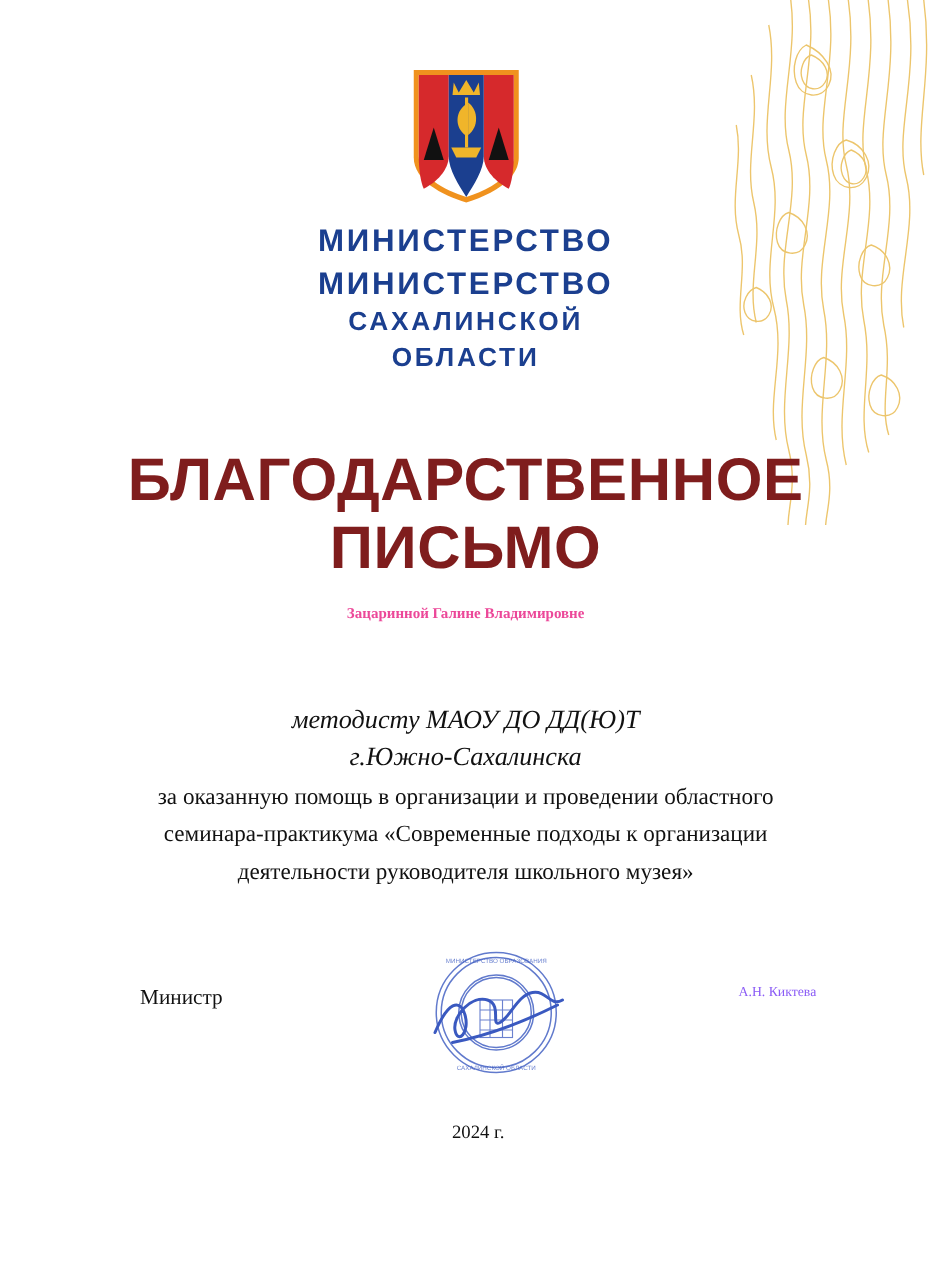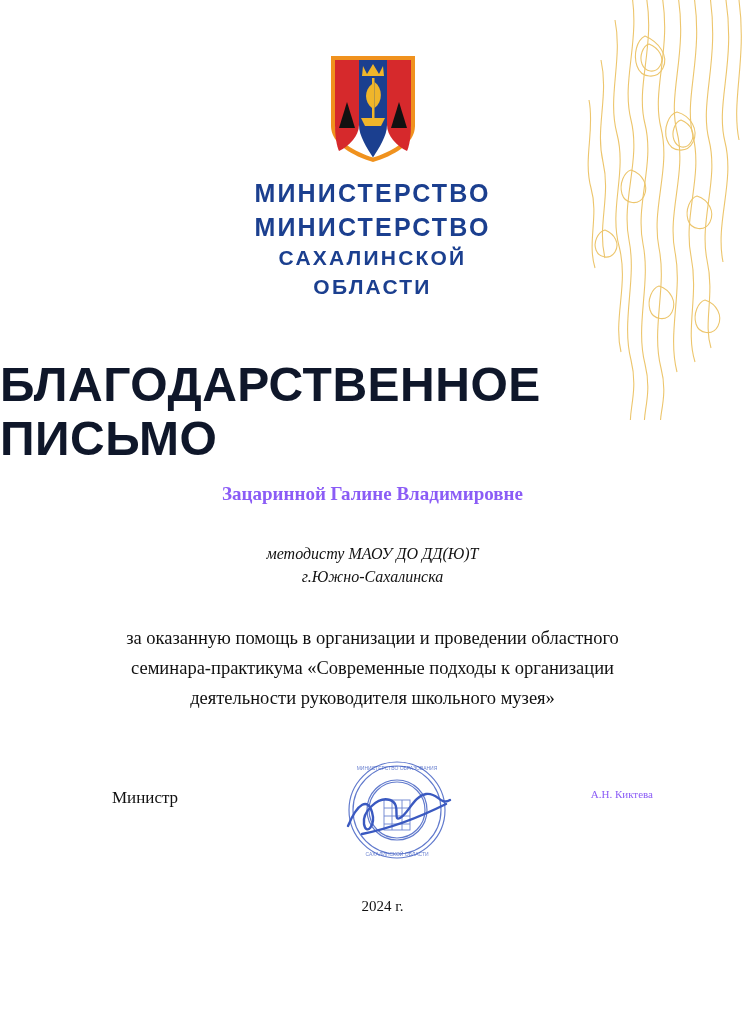--- a/index.html
+++ b/index.html
@@ -61,51 +61,51 @@
   .ministry-lines .l2 { font-size: 25px; }
   .ministry-lines .l3 { font-size: 21px; }
   .ministry-lines .l4 { font-size: 21px; }
 
   
   .title {
     position: absolute;
     top: 358px;
     left: 0;
     right: 0;
-    text-align: left;
-    color: #0f172a;
+    text-align: center;
+    color: #7f1d1d;
     font-family: "Liberation Sans", sans-serif;
     font-weight: bold;
     font-size: 48px;
     line-height: 1.12;
     letter-spacing: 0.5px;
   }
 
   
   .recipient {
     position: absolute;
     top: 483px;
     left: 0;
     right: 0;
     text-align: center;
-    color: #8b5cf6;
+    color: #ec4899;
     font-family: "Liberation Serif", serif;
     font-weight: bold;
-    font-size: 19px;
+    font-size: 12px;
   }
 
   .role {
     position: absolute;
-    top: 543px;
+    top: 561px;
     left: 0;
     right: 0;
     text-align: center;
     color: #111111;
     font-style: italic;
-    font-size: 16px;
+    font-size: 21px;
     line-height: 1.42;
   }
 
   .body-text {
     position: absolute;
     top: 624px;
     left: 72px;
     right: 72px;
     text-align: center;
     color: #111111;

